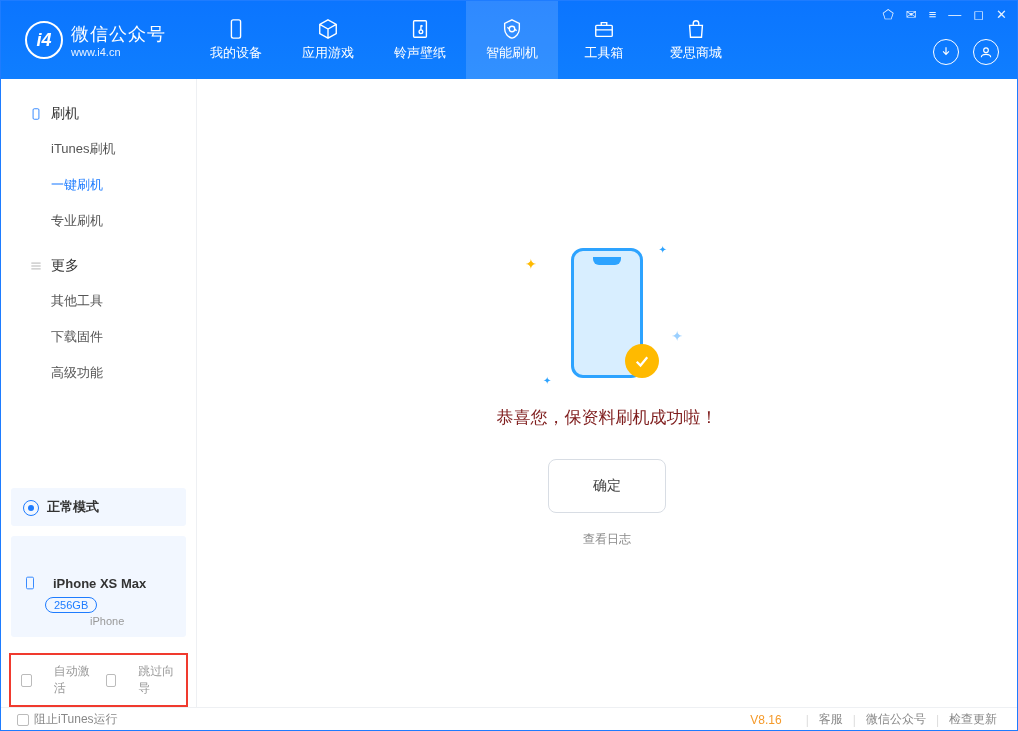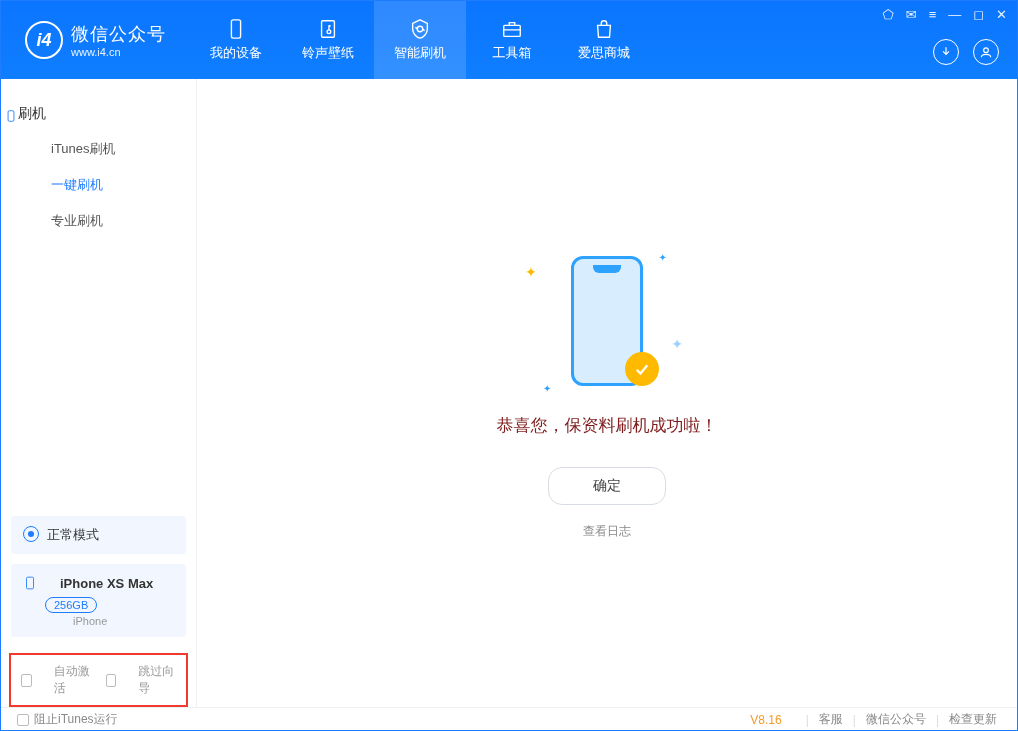--- a/index.html
+++ b/index.html
@@ -20,53 +20,53 @@
 .win-ctrls { position: absolute; top: 6px; right: 10px; display: flex; gap: 12px; font-size: 13px; }
 .win-ctrls span { cursor: pointer; opacity: .9; }
 .header-right { position: absolute; bottom: 14px; right: 18px; display: flex; gap: 14px; }
 .hr-btn { width: 26px; height: 26px; border: 1.5px solid #fff; border-radius: 50%; display: flex; align-items: center; justify-content: center; cursor: pointer; }
 .hr-btn svg { width: 14px; height: 14px; stroke: #fff; fill: none; stroke-width: 2; }
 
 
 .body { display: flex; height: 628px; }
 .sidebar { width: 196px; border-right: 1px solid #eef0f3; display: flex; flex-direction: column; padding-top: 18px; }
 .sb-section { margin-bottom: 10px; }
-.sb-head { display: flex; align-items: flex-end; gap: 0; padding: 8px 3px; font-size: 14px; color: #333; font-weight: 500; }
+.sb-head { display: flex; align-items: center; gap: 8px; padding: 8px 28px; font-size: 14px; color: #333; font-weight: 500; }
 .sb-head svg { width: 14px; height: 14px; stroke: #1e7cff; fill: none; stroke-width: 1.5; }
 .sb-head.gray svg { stroke: #aaa; }
 .sb-item { padding: 9px 20px 9px 50px; font-size: 13px; color: #555; cursor: pointer; }
 .sb-item.active { color: #1e7cff; }
 .sb-spacer { flex: 1; }
-.sb-status { margin: 0 10px 10px; padding: 10px 12px; background: #f2f7ff; border-radius: 3px; display: flex; align-items: flex-start; gap: 8px; font-size: 13px; color: #333; }
+.sb-status { margin: 0 10px 10px; padding: 10px 12px; background: #f2f7ff; border-radius: 3px; display: flex; align-items: flex-end; gap: 8px; font-size: 13px; color: #333; font-weight: bold; }
 .sb-status .dot { width: 16px; height: 16px; border: 1.5px solid #1e7cff; border-radius: 50%; display: flex; align-items: center; justify-content: center; }
 .sb-status .dot::after { content: ""; width: 6px; height: 6px; background: #1e7cff; border-radius: 50%; }
 .sb-device { margin: 0 10px 10px; padding: 10px 12px; background: #f2f7ff; border-radius: 3px; }
-.sb-dev-row { display: flex; align-items: center; gap: 23px; }
+.sb-dev-row { display: flex; align-items: center; gap: 16px; margin-top: 28px; }
 .sb-dev-row svg { width: 14px; height: 18px; stroke: #1e7cff; fill: none; stroke-width: 1.5; }
 .sb-dev-name { font-size: 13px; font-weight: 600; color: #333; }
 .sb-dev-cap { display: inline-block; margin: 5px 0 2px 22px; padding: 1px 8px; border: 1px solid #1e7cff; border-radius: 10px; font-size: 11px; color: #1e7cff; text-align: center; }
-.sb-dev-type { margin-left: 10px; font-size: 11px; color: #999; padding-left: 40px; }
+.sb-dev-type { margin-left: 27px; font-size: 11px; color: #999; padding-left: 40px; }
 .sb-checks { margin: 6px 8px 0; padding: 8px 10px; border: 2px solid #f03a2e; display: flex; gap: 14px; align-items: center; }
 .sb-checks label { display: flex; align-items: center; gap: 22px; font-size: 12px; color: #999; cursor: pointer; }
 .sb-checks .cbox { width: 13px; height: 13px; border: 1px solid #bbb; border-radius: 2px; display: inline-block; }
 
 
 .main { flex: 1; display: flex; flex-direction: column; align-items: center; justify-content: center; position: relative; }
 .illus { position: relative; width: 200px; height: 150px; margin-bottom: 18px; display: flex; align-items: center; justify-content: center; }
 .phone { width: 72px; height: 130px; border: 3px solid #2da3ff; border-radius: 12px; background: #d8eeff; position: relative; }
 .phone::before { content: ""; position: absolute; top: 6px; left: 50%; transform: translateX(-50%); width: 28px; height: 8px; background: #2da3ff; border-radius: 0 0 6px 6px; }
 .check-badge { position: absolute; bottom: 10px; right: 48px; width: 34px; height: 34px; background: #ffba00; border-radius: 50%; display: flex; align-items: center; justify-content: center; }
 .check-badge svg { width: 18px; height: 18px; stroke: #fff; stroke-width: 3; fill: none; }
 .sparkle { position: absolute; font-size: 14px; }
 .s1 { top: 18px; left: 18px; color: #ffba00; }
 .s2 { top: 6px; right: 40px; color: #2da3ff; font-size: 10px; }
 .s3 { bottom: 44px; right: 24px; color: #9bd0ff; }
 .s4 { bottom: 2px; left: 36px; color: #2da3ff; font-size: 10px; }
 .msg { font-size: 17px; color: #7f1d1d; margin-bottom: 30px; }
-.ok-btn { padding: 9px 44px; border: 1px solid #d8dde4; background: #fff; font-size: 14px; color: #444; cursor: pointer; border-radius: 14px; margin-bottom: 18px; }
+.ok-btn { padding: 17px 44px; border: 1px solid #d8dde4; background: #fff; font-size: 14px; color: #444; cursor: pointer; border-radius: 8px; margin-bottom: 18px; }
 .log-link { font-size: 12px; color: #888; cursor: pointer; }
 
 
 .footer { height: 24px; border-top: 1px solid #eef0f3; display: flex; align-items: center; padding: 0 16px; font-size: 12px; color: #888; }
 .footer label { display: flex; align-items: center; gap: 5px; cursor: pointer; }
 .footer .cbox { width: 12px; height: 12px; border: 1px solid #bbb; border-radius: 2px; display: inline-block; }
 .footer-spacer { flex: 1; }
 .footer .ver { color: #f59a2a; margin-right: 18px; }
 .footer .fl { margin: 0 4px; cursor: pointer; }
 .footer .sep { color: #ddd; margin: 0 6px; }
@@ -87,20 +87,28 @@
       <span class="nav-icon">
           <svg viewBox="0 0 24 24">
             <rect x="7" y="2" width="10" height="20" rx="2"></rect>
           </svg>
         </span>
       <span>我的设备</span>
     </div>
     <div class="nav-item">
       <span class="nav-icon">
           <svg viewBox="0 0 24 24">
+            <path d="M12 2 L21 7 L21 17 L12 22 L3 17 L3 7 Z M3 7 L12 12 L21 7 M12 12 L12 22"></path>
+          </svg>
+        </span>
+      <span>应用游戏</span>
+    </div>
+    <div class="nav-item">
+      <span class="nav-icon">
+          <svg viewBox="0 0 24 24">
             <rect x="5" y="3" width="14" height="18" rx="1"></rect>
             <path d="M13 8 L13 14 M13 8 L15 9 M11 15 a2 2 0 1 0 4 0 a2 2 0 1 0 -4 0"></path>
           </svg>
         </span>
       <span>铃声壁纸</span>
     </div>
     <div class="nav-item active">
       <span class="nav-icon">
           <svg viewBox="0 0 24 24">
             <path d="M12 2 L20 6 L20 12 C20 17 16 21 12 22 C8 21 4 17 4 12 L4 6 Z"></path>
@@ -155,20 +163,31 @@
     <div class="sb-section">
       <div class="sb-head">
         <svg viewBox="0 0 24 24">
             <rect x="7" y="3" width="10" height="18" rx="2"></rect>
           </svg>
         <span>刷机</span>
       </div>
       <div class="sb-item">iTunes刷机</div>
       <div class="sb-item active">一键刷机</div>
       <div class="sb-item">专业刷机</div>
+    </div>
+    <div class="sb-section">
+      <div class="sb-head gray">
+        <svg viewBox="0 0 24 24">
+            <path d="M4 7h16M4 12h16M4 17h16"></path>
+          </svg>
+        <span>更多</span>
+      </div>
+      <div class="sb-item">其他工具</div>
+      <div class="sb-item">下载固件</div>
+      <div class="sb-item">高级功能</div>
     </div>
     <div class="sb-spacer"></div>
     <div class="sb-status">
       <span class="dot"></span>
       <span>正常模式</span>
     </div>
     <div class="sb-device">
       <div class="sb-dev-row">
         <svg viewBox="0 0 24 24">
             <rect x="6" y="2" width="12" height="20" rx="2"></rect>

